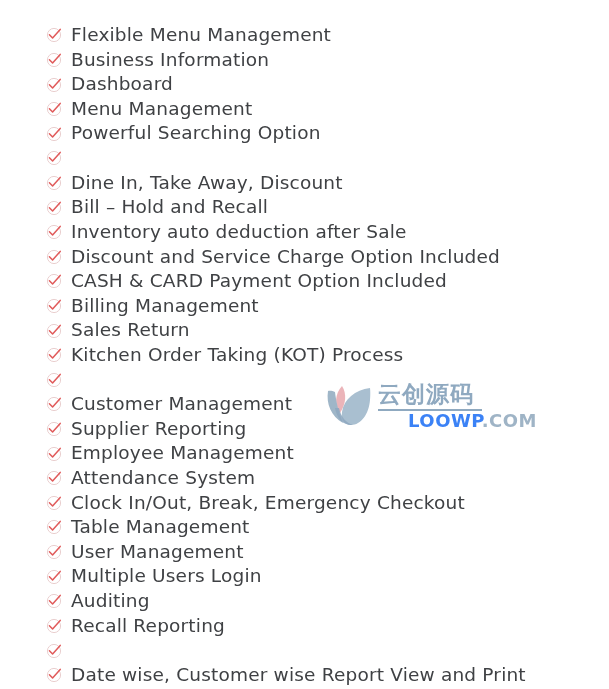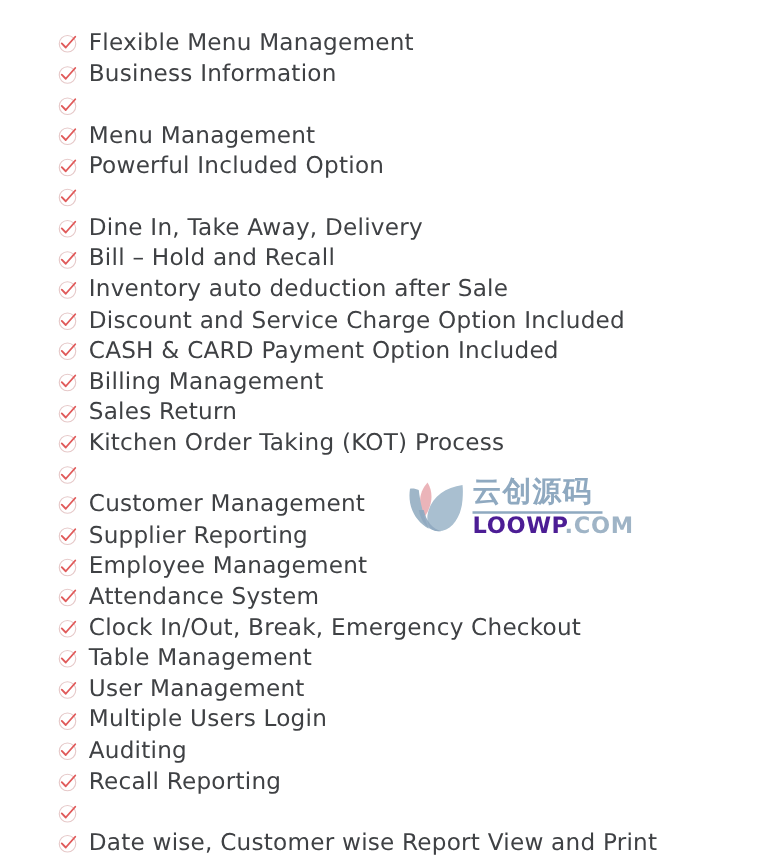--- a/index.html
+++ b/index.html
@@ -93,21 +93,21 @@
     position: absolute;
     left: 56px;
     top: 31px;
     font-size: 18px;
     line-height: 20px;
     letter-spacing: 0.5px;
     font-family: "DejaVu Sans", "Liberation Sans", sans-serif;
     font-weight: 700;
     white-space: nowrap;
   }
-  .wm-loowp { color: #4c1d95; }
+  .wm-loowp { color: #3b82f6; margin-left: 30px; }
   .wm-com   { color: #9fb4c6; }
 </style>
 </head>
 <body>
 
 <ul id="feature-list">
     <li class="feature-row">
       <svg class="check-icon" viewBox="0 0 16 16">
         <circle cx="8" cy="8" r="6.6" fill="none" stroke="#e6c9c9" stroke-width="0.9"></circle>
         <path d="M3.4 7.7 L6.6 11.0 L14.2 2.4" fill="none" stroke="#e05a5a" stroke-width="1.5" stroke-linecap="round" stroke-linejoin="round"></path>
@@ -119,47 +119,48 @@
         <circle cx="8" cy="8" r="6.6" fill="none" stroke="#e6c9c9" stroke-width="0.9"></circle>
         <path d="M3.4 7.7 L6.6 11.0 L14.2 2.4" fill="none" stroke="#e05a5a" stroke-width="1.5" stroke-linecap="round" stroke-linejoin="round"></path>
       </svg>
       <span class="feature-label">Business Information</span>
     </li>
     <li class="feature-row">
       <svg class="check-icon" viewBox="0 0 16 16">
         <circle cx="8" cy="8" r="6.6" fill="none" stroke="#e6c9c9" stroke-width="0.9"></circle>
         <path d="M3.4 7.7 L6.6 11.0 L14.2 2.4" fill="none" stroke="#e05a5a" stroke-width="1.5" stroke-linecap="round" stroke-linejoin="round"></path>
       </svg>
+      <span class="feature-label">Dashboard</span>
     </li>
     <li class="feature-row">
       <svg class="check-icon" viewBox="0 0 16 16">
         <circle cx="8" cy="8" r="6.6" fill="none" stroke="#e6c9c9" stroke-width="0.9"></circle>
         <path d="M3.4 7.7 L6.6 11.0 L14.2 2.4" fill="none" stroke="#e05a5a" stroke-width="1.5" stroke-linecap="round" stroke-linejoin="round"></path>
       </svg>
       <span class="feature-label">Menu Management</span>
     </li>
     <li class="feature-row">
       <svg class="check-icon" viewBox="0 0 16 16">
         <circle cx="8" cy="8" r="6.6" fill="none" stroke="#e6c9c9" stroke-width="0.9"></circle>
         <path d="M3.4 7.7 L6.6 11.0 L14.2 2.4" fill="none" stroke="#e05a5a" stroke-width="1.5" stroke-linecap="round" stroke-linejoin="round"></path>
       </svg>
-      <span class="feature-label">Powerful Included Option</span>
-    </li>
-    <li class="feature-row">
-      <svg class="check-icon" viewBox="0 0 16 16">
-        <circle cx="8" cy="8" r="6.6" fill="none" stroke="#e6c9c9" stroke-width="0.9"></circle>
-        <path d="M3.4 7.7 L6.6 11.0 L14.2 2.4" fill="none" stroke="#e05a5a" stroke-width="1.5" stroke-linecap="round" stroke-linejoin="round"></path>
-      </svg>
-    </li>
-    <li class="feature-row">
-      <svg class="check-icon" viewBox="0 0 16 16">
-        <circle cx="8" cy="8" r="6.6" fill="none" stroke="#e6c9c9" stroke-width="0.9"></circle>
-        <path d="M3.4 7.7 L6.6 11.0 L14.2 2.4" fill="none" stroke="#e05a5a" stroke-width="1.5" stroke-linecap="round" stroke-linejoin="round"></path>
-      </svg>
-      <span class="feature-label">Dine In, Take Away, Delivery</span>
+      <span class="feature-label">Powerful Searching Option</span>
+    </li>
+    <li class="feature-row">
+      <svg class="check-icon" viewBox="0 0 16 16">
+        <circle cx="8" cy="8" r="6.6" fill="none" stroke="#e6c9c9" stroke-width="0.9"></circle>
+        <path d="M3.4 7.7 L6.6 11.0 L14.2 2.4" fill="none" stroke="#e05a5a" stroke-width="1.5" stroke-linecap="round" stroke-linejoin="round"></path>
+      </svg>
+    </li>
+    <li class="feature-row">
+      <svg class="check-icon" viewBox="0 0 16 16">
+        <circle cx="8" cy="8" r="6.6" fill="none" stroke="#e6c9c9" stroke-width="0.9"></circle>
+        <path d="M3.4 7.7 L6.6 11.0 L14.2 2.4" fill="none" stroke="#e05a5a" stroke-width="1.5" stroke-linecap="round" stroke-linejoin="round"></path>
+      </svg>
+      <span class="feature-label">Dine In, Take Away, Discount</span>
     </li>
     <li class="feature-row">
       <svg class="check-icon" viewBox="0 0 16 16">
         <circle cx="8" cy="8" r="6.6" fill="none" stroke="#e6c9c9" stroke-width="0.9"></circle>
         <path d="M3.4 7.7 L6.6 11.0 L14.2 2.4" fill="none" stroke="#e05a5a" stroke-width="1.5" stroke-linecap="round" stroke-linejoin="round"></path>
       </svg>
       <span class="feature-label">Bill – Hold and Recall</span>
     </li>
     <li class="feature-row">
       <svg class="check-icon" viewBox="0 0 16 16">

